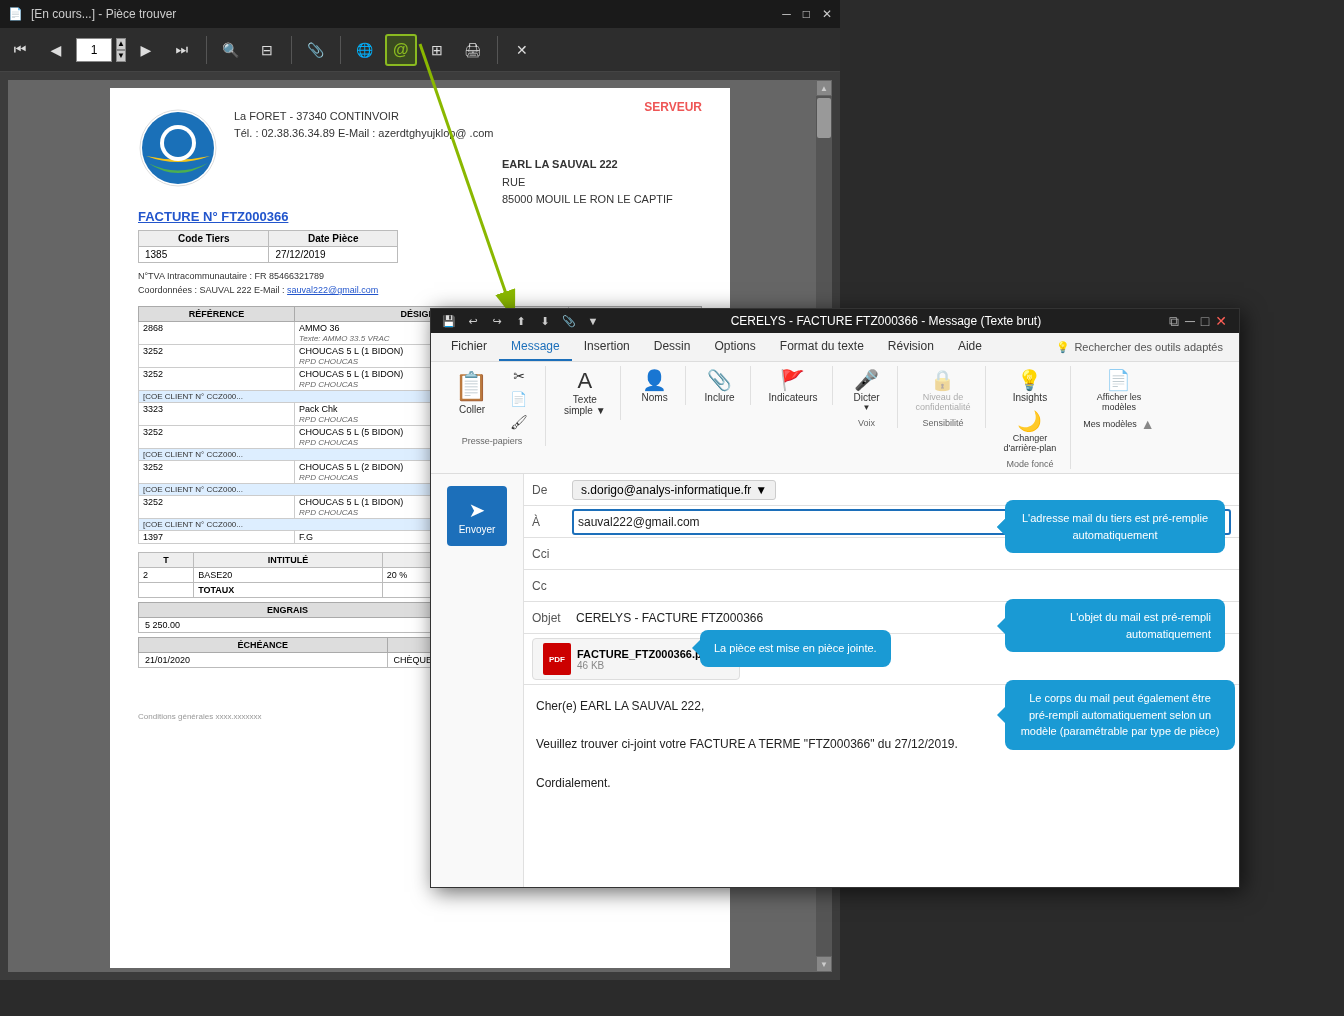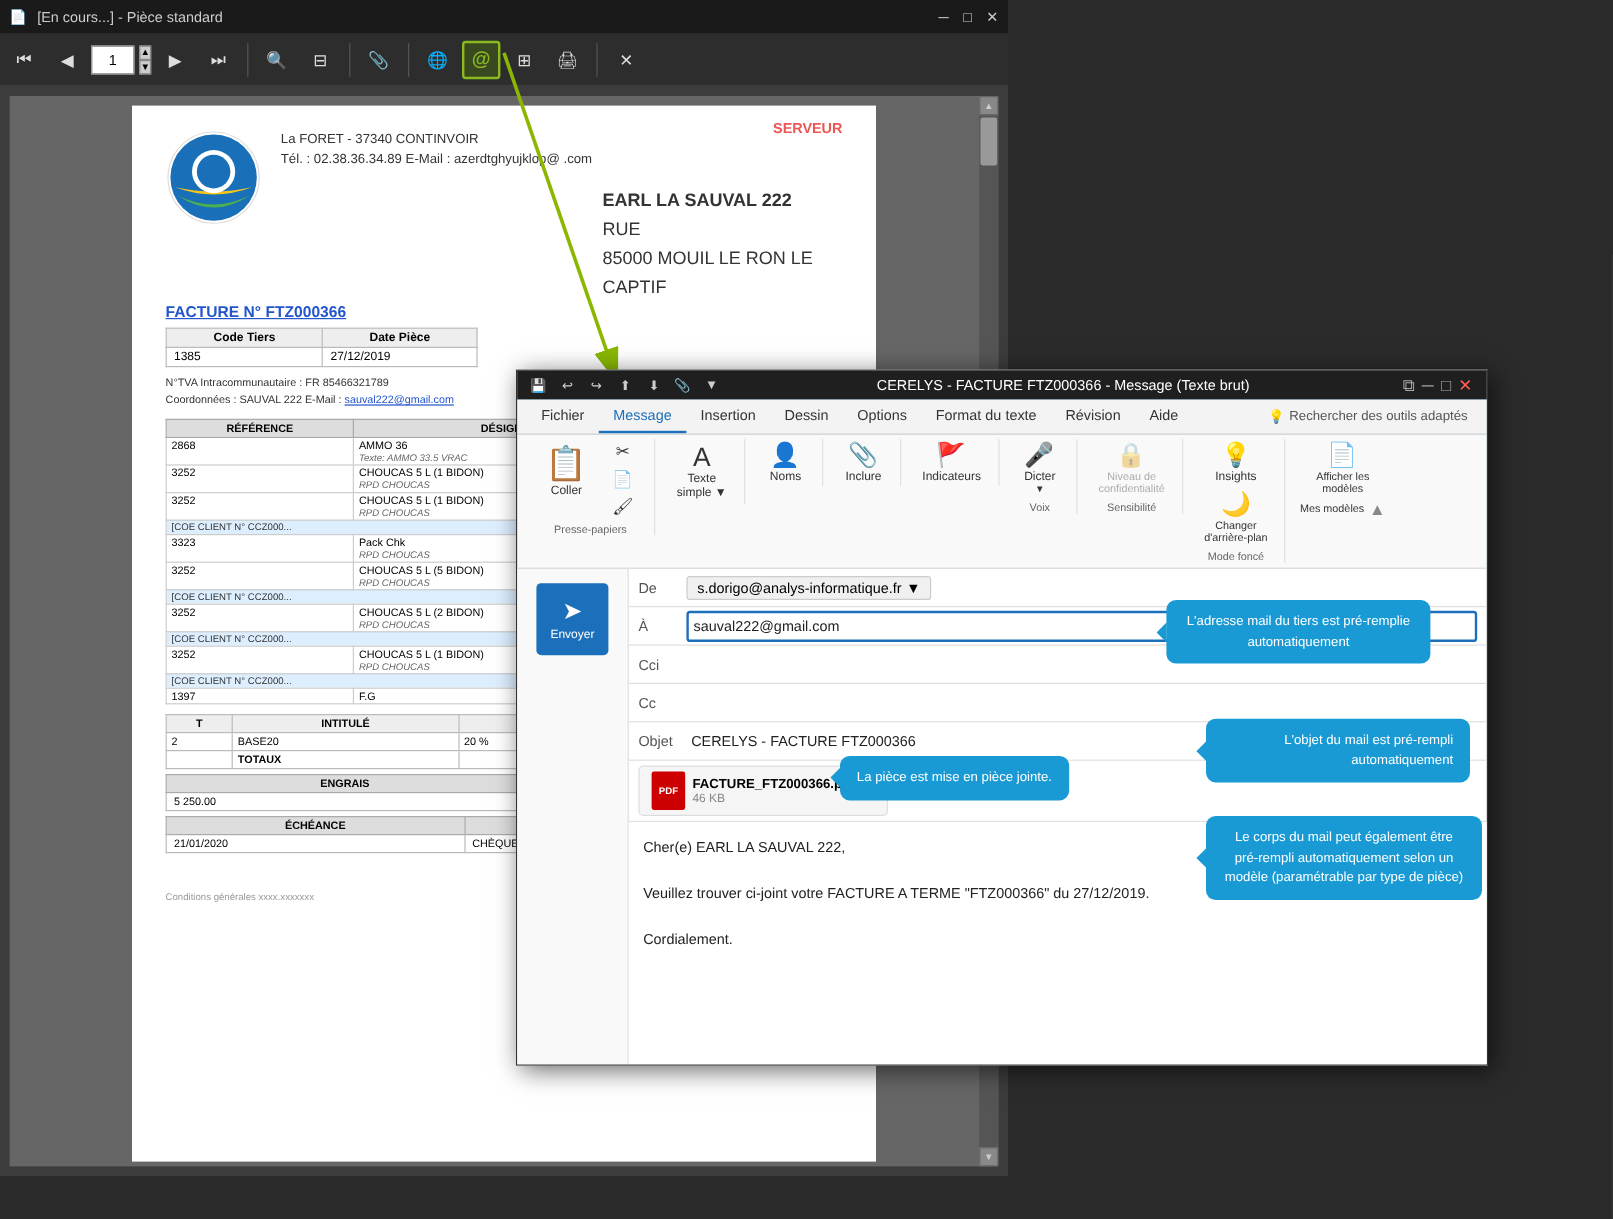--- a/index.html
+++ b/index.html
@@ -142,21 +142,21 @@
     .doc-info {
       font-size: 9px;
       color: #333;
       margin: 8px 0;
       line-height: 1.6;
     }
 
     .doc-recipient {
       float: right;
       width: 200px;
-      font-size: 15px;
+      font-size: 11px;
       color: #333;
       line-height: 1.6;
       margin-top: -40px;
     }
 
     .invoice-title {
       color: #2255cc;
       font-size: 13px;
       font-weight: bold;
       text-decoration: underline;
@@ -249,21 +249,21 @@
     }
 
     .footer-table td {
       border: 1px solid #bbb;
       padding: 2px 6px;
     }
 
     .conditions {
       font-size: 8px;
       color: #999;
-      margin-top: 32px;
+      margin-top: 44px;
     }
 
     
     .scroll-bar {
       position: absolute;
       right: 0; top: 0;
       width: 16px;
       height: 100%;
       background: #555;
       display: flex;
@@ -617,21 +617,21 @@
       font-size: 11px;
     }
   </style>
 </head>
 <body>
 
 <div class="bg-window">
 
   <div class="title-bar-bg">
     <span>📄</span>
-    <span>[En cours...] - Pièce standard</span>
+    <span>[En cours...] - Pièce trouver</span>
     <div style="margin-left:auto;display:flex;gap:12px;">
       <span style="cursor:pointer">─</span>
       <span style="cursor:pointer">□</span>
       <span style="cursor:pointer">✕</span>
     </div>
   </div>
 
   <div class="toolbar-bg">
     <button class="toolbar-btn">⏮</button>
     <button class="toolbar-btn">◀</button>
@@ -1038,21 +1038,21 @@
           <br>
           <p>Veuillez trouver ci-joint votre FACTURE A TERME "FTZ000366" du 27/12/2019.</p>
           <br>
           <p>Cordialement.</p>
         </div>
       </div>
     </div>
   </div>
 </div>
 
-<div class="callout callout-left" style="position:absolute;top:500px;left:972px;max-width:220px;">
+<div class="callout callout-left" style="position:absolute;top:500px;left:1005px;max-width:220px;">
   <span>L'adresse mail du tiers est pré-remplie automatiquement</span>
   <div style="position:absolute;left:-16px;top:50%;transform:translateY(-50%);border:8px solid transparent;border-right-color:#1a9ad4;"></div>
 </div>
 
 <div class="callout" style="position:absolute;top:599px;left:1005px;max-width:220px;text-align:right;">
   <span>L'objet du mail est pré-rempli automatiquement</span>
   <div style="position:absolute;left:-16px;top:50%;transform:translateY(-50%);border:8px solid transparent;border-right-color:#1a9ad4;"></div>
 </div>
 
 <div class="callout" style="position:absolute;top:630px;left:700px;max-width:200px;">

